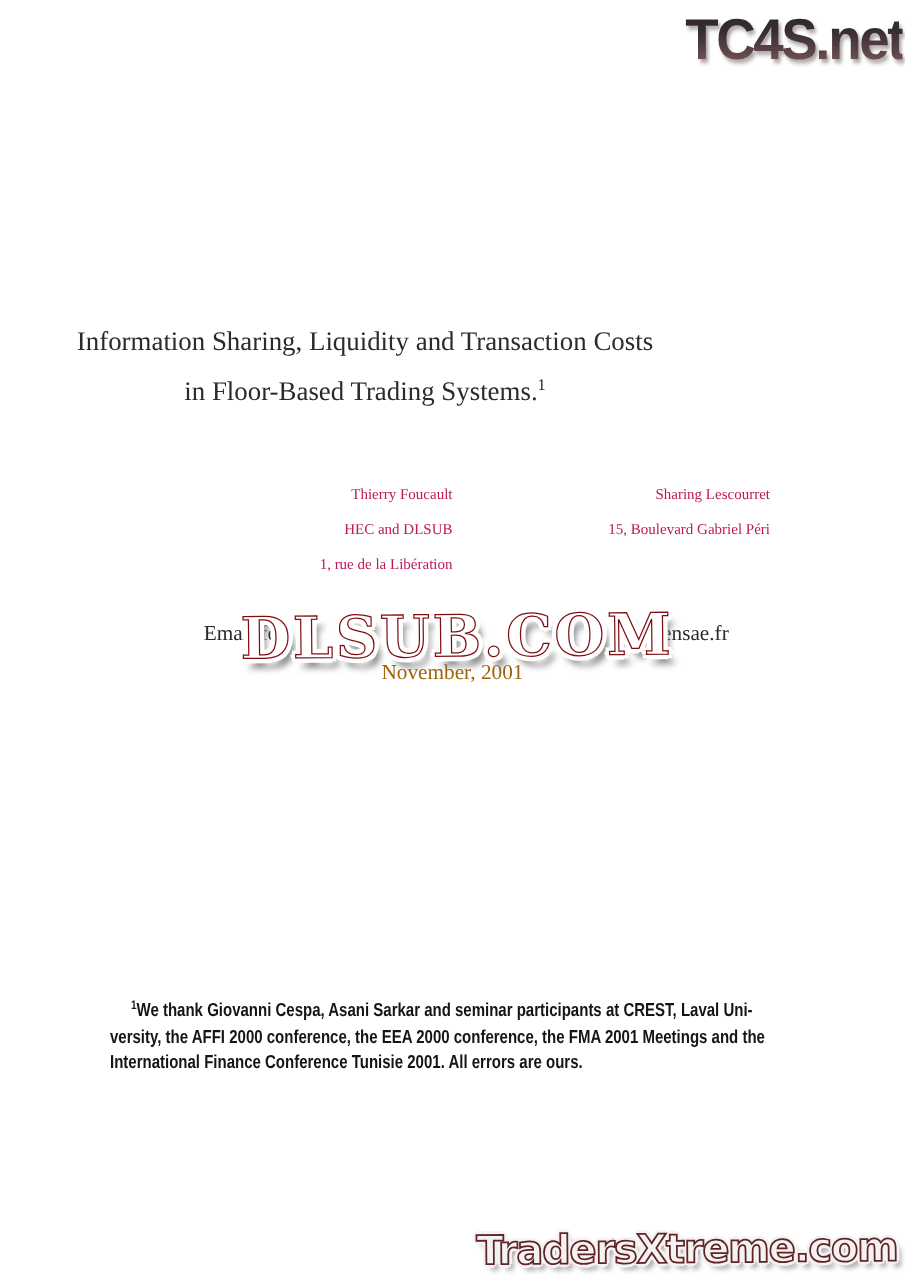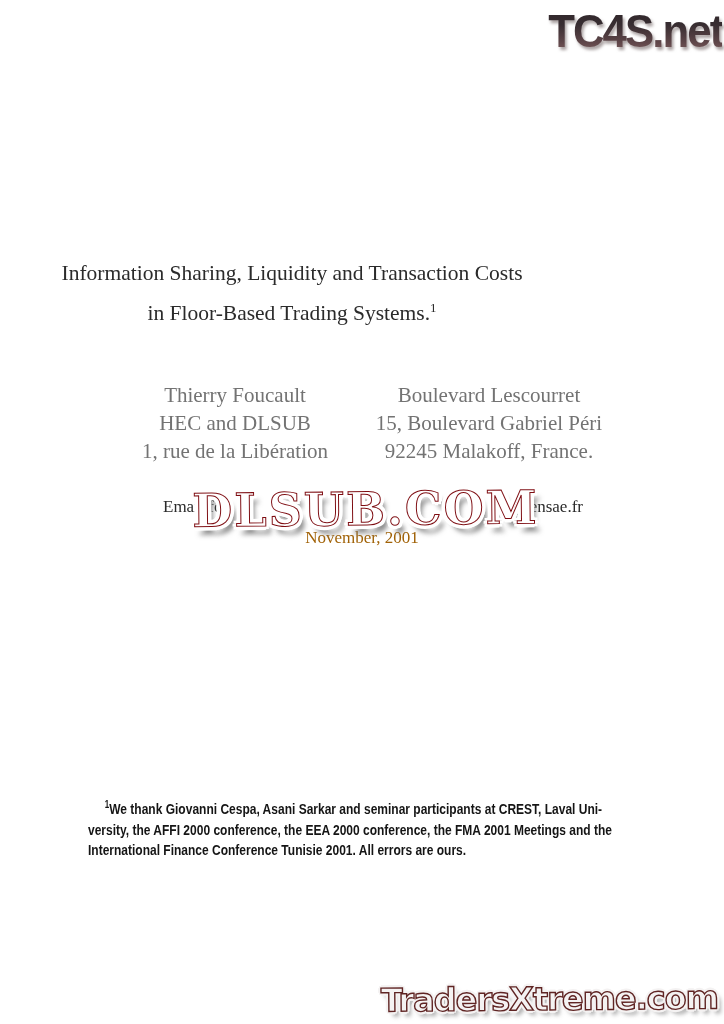--- a/index.html
+++ b/index.html
@@ -73,24 +73,24 @@
     color: #2b2b2b;
   }
   .title-block sup { font-size: 13px; line-height: 0; }
 
   .authors {
     position: absolute; top: 381px; left: 108px; width: 508px;
     display: flex;
   }
   .author-col {
     width: 254px;
-    text-align: center;
-    font-size: 21px;
+    text-align: right;
+    font-size: 12px;
     line-height: 28px;
-    color: #737373;
+    color: #be185d;
   }
 
   .email-row {
     position: absolute; top: 493px; left: 0; width: 724px; height: 28px;
     font-size: 17px; line-height: 28px; color: #2b2b2b;
   }
   .email-left  { position: absolute; left: 163px; }
   .email-right { position: absolute; right: 141px; }
 
   .date-line {
@@ -124,23 +124,22 @@
   <div><span>in Floor-Based Trading Systems.</span><sup>1</sup></div>
 </div>
 
 <div class="authors">
   <div class="author-col">
     <div>Thierry Foucault</div>
     <div>HEC and DLSUB</div>
     <div>1, rue de la Libération</div>
   </div>
   <div class="author-col">
-    <div>Boulevard Lescourret</div>
+    <div>Sharing Lescourret</div>
     <div>15, Boulevard Gabriel Péri</div>
-    <div>92245 Malakoff, France.</div>
   </div>
 </div>
 
 <div class="email-row">
   <span class="email-left">Email:fo</span>
   <span class="email-right">rr@ensae.fr</span>
 </div>
 
 <div class="wm-dlsub">DLSUB.COM</div>
 

